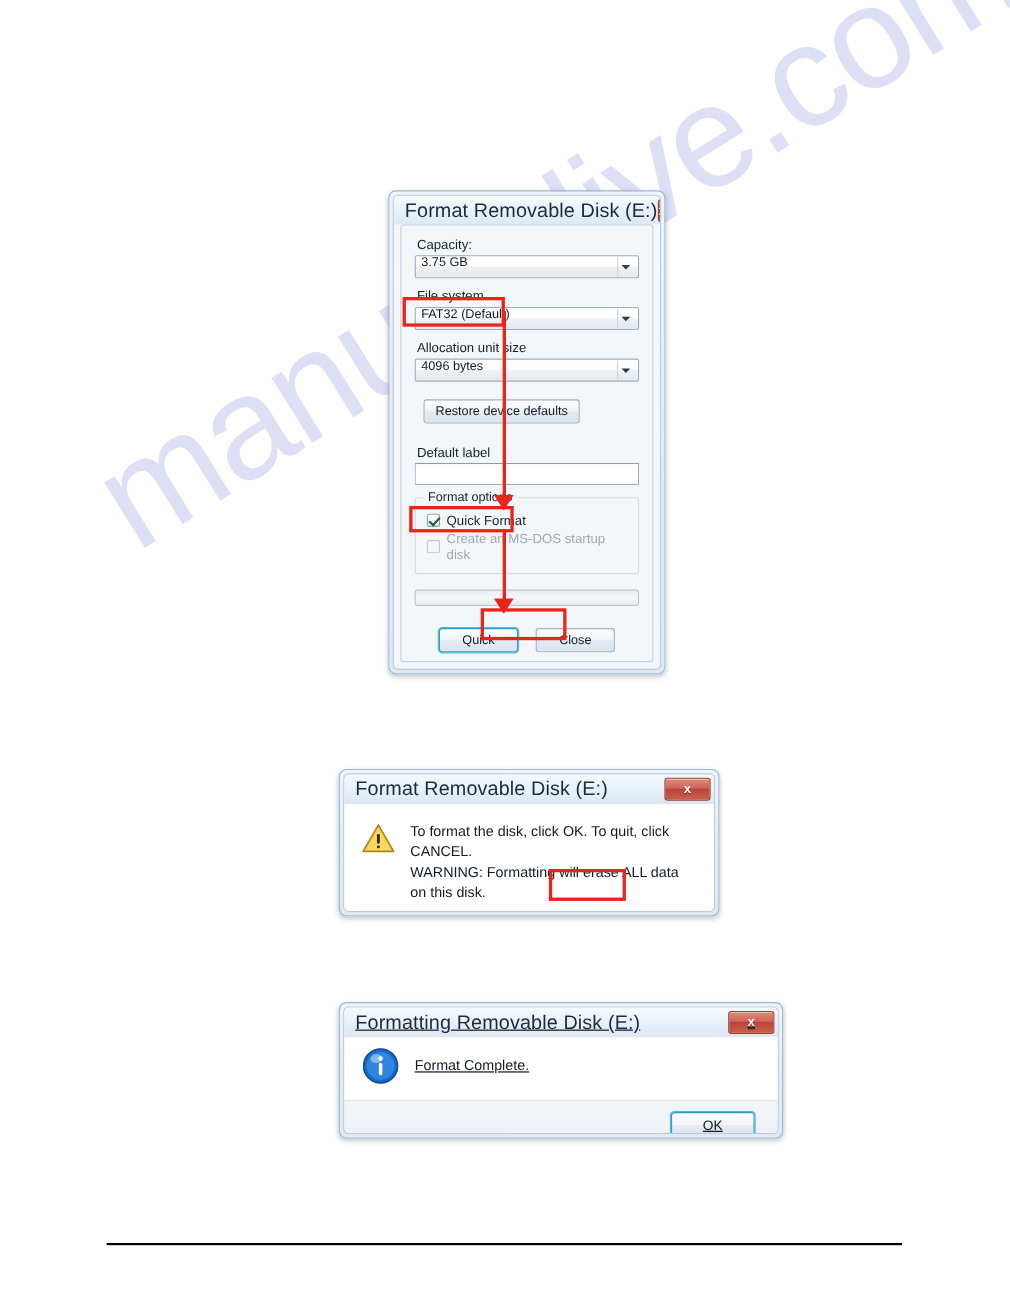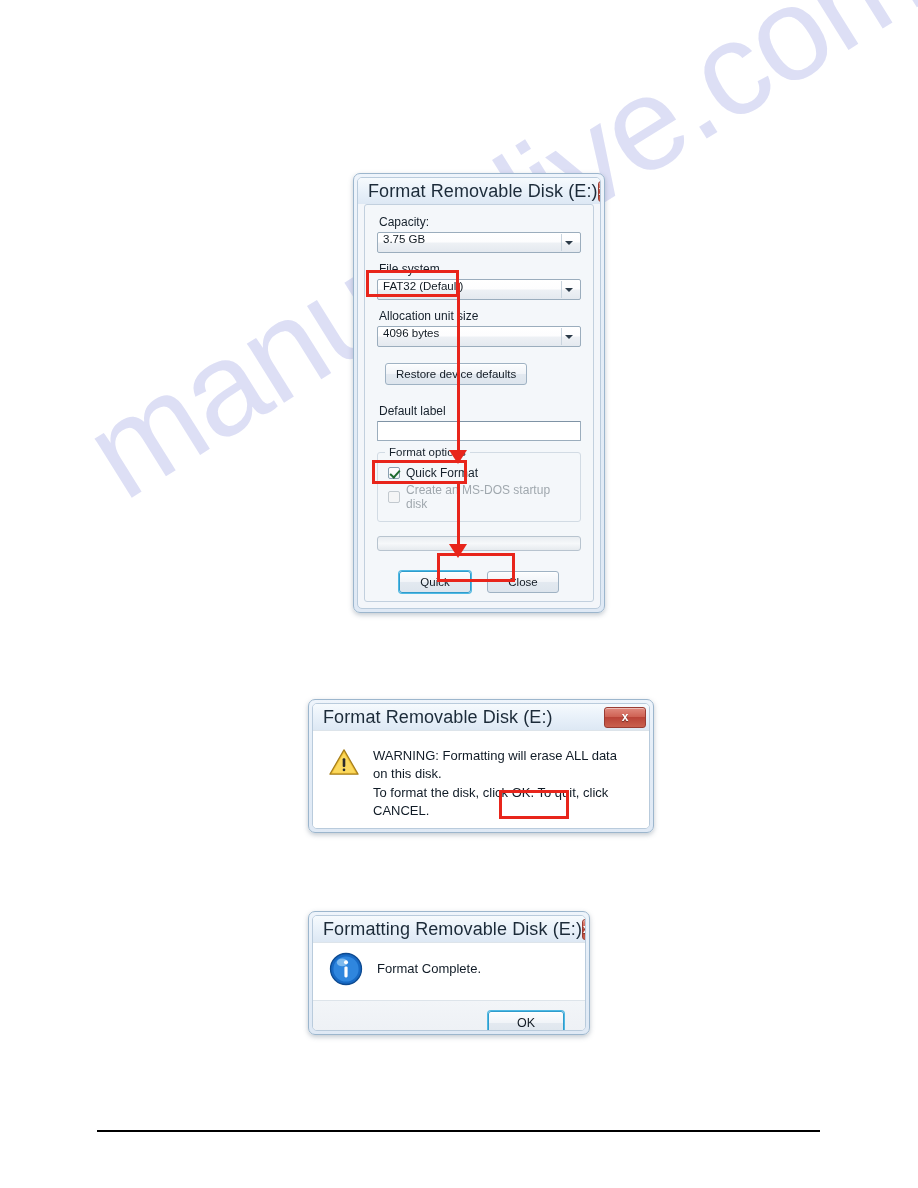--- a/index.html
+++ b/index.html
@@ -404,31 +404,31 @@
     </div>
 
     <div class="msg-content">
       <svg class="warn-icon" viewBox="0 0 32 30">
         <path d="M16 2 L31 28 L1 28 Z" fill="#f5c63a" stroke="#a8801c" stroke-width="1.4" stroke-linejoin="round"></path>
         <path d="M16 5.5 L28.2 26.4 L3.8 26.4 Z" fill="#fbd95f" stroke="none"></path>
         <rect x="14.6" y="11" width="2.8" height="9.4" rx="1.1" fill="#2b2b2b"></rect>
         <rect x="14.6" y="22" width="2.8" height="2.8" rx="1.2" fill="#2b2b2b"></rect>
       </svg>
       <div class="msg-text">
+        <div>To format the disk, click OK. To quit, click CANCEL.</div>
         <div>WARNING: Formatting will erase ALL data on this disk.</div>
-        <div>To format the disk, click OK. To quit, click CANCEL.</div>
       </div>
     </div>
 
   </div>
 </div>
 
 <div class="redbox" style="left:499px; top:790px; width:70px; height:29px;"></div>
 
-<div class="win-dialog" style="left:308px; top:911px; width:282px; height:124px;">
+<div class="win-dialog" style="left:308px; top:911px; width:404px; height:124px;text-decoration:underline;">
   <div class="win-inner">
 
     <div class="titlebar">
       <span class="title-text">Formatting Removable Disk (E:)</span>
       <span class="close-btn">x</span>
     </div>
 
     <div class="msg-content" style="align-items:center; padding-top:10px; ">
       <svg class="info-icon" viewBox="0 0 34 34">
         <circle cx="17" cy="17" r="15.5" fill="#1769c4" stroke="#0d4a90" stroke-width="1.3"></circle>

